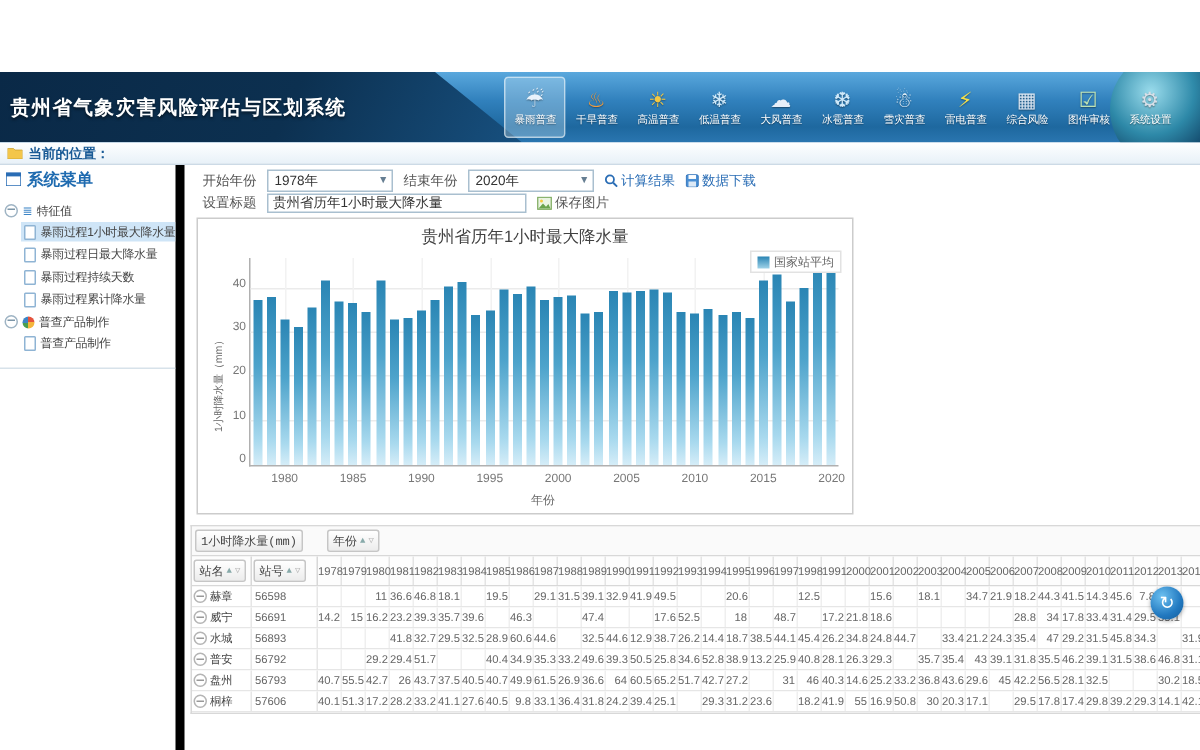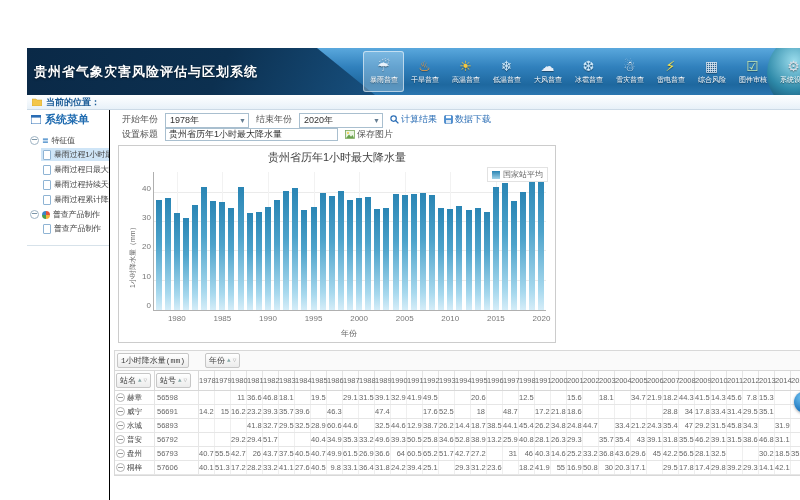--- a/index.html
+++ b/index.html
@@ -1,18 +1,18 @@
 <!DOCTYPE html>
 <html><head>
 <meta charset="utf-8">
 <style>
   html,body{margin:0;padding:0;}
   body{width:800px;height:500px;position:relative;overflow:hidden;background:#fff;
        font-family:"Liberation Sans","DejaVu Sans",sans-serif;}
-  .screen{position:absolute;inset:0;margin-left:27px;}
+  .screen{position:absolute;inset:0;}
 
   
   .header{position:absolute;top:48px;left:0;width:800px;height:47px;overflow:hidden;
           background:linear-gradient(180deg,#5aa8dd 0%,#3181bd 40%,#1e689f 78%,#2a76b0 100%);}
   .earth{position:absolute;right:-18px;top:-14px;width:78px;height:78px;border-radius:50%;
          background:radial-gradient(circle at 35% 35%,#9fe0ee,#2e8aa8 40%,#0d3a5c 72%,#081f36 100%);opacity:.95;}
   .title-block{position:absolute;left:0;top:0;bottom:0;width:348px;
           background:linear-gradient(115deg,#0a2947 0%,#0c3050 55%,#17507f 100%);
           clip-path:polygon(0 0,290px 0,348px 100%,0 100%);}
   .app-title{position:absolute;left:7px;top:50%;transform:translateY(-50%);color:#fff;
@@ -30,35 +30,35 @@
           display:flex;align-items:center;font-size:9px;color:#888;padding:0 5px;gap:4px;}
   .bc-label{color:#1a5b96;font-weight:bold;white-space:nowrap;}
   .bc-path{white-space:nowrap;}
   .user-area{margin-left:auto;display:flex;align-items:center;gap:5px;}
   .user-name{color:#555;white-space:nowrap;}
   .logout-btn{background:linear-gradient(#e4604c,#c33a22);border:1px solid #a72e18;color:#fff;border-radius:2px;
           padding:0 6px 1px;font-size:9px;display:flex;align-items:center;gap:3px;cursor:pointer;height:12px;}
 
   
   .main{position:absolute;top:110px;left:0;width:800px;height:390px;display:flex;}
-  .sidebar{width:83px;flex:none;border-right:1px solid #000000;box-sizing:border-box;overflow:hidden;}
+  .sidebar{width:123px;flex:none;border-right:6px solid #000000;box-sizing:border-box;overflow:hidden;}
   .sb-header{display:flex;align-items:center;gap:4px;padding:2px 4px 4px;color:#1f6bb0;font-size:11px;font-weight:bold;}
   .tree{font-size:8px;color:#444;padding:1px 0 8px 3px;border-bottom:1px solid #d7e2ea;letter-spacing:-.2px;}
   .tree-group{display:flex;align-items:center;gap:3px;margin:3px 0 2px;cursor:pointer;white-space:nowrap;}
   .toggle{width:7px;height:7px;border:1px solid #9fb4c4;border-radius:50%;position:relative;flex:none;background:#fff;}
   .toggle::after{content:"";position:absolute;left:1px;right:1px;top:2px;height:1px;background:#7d96a8;}
   .list-ico{color:#3d85c6;font-size:8px;line-height:8px;flex:none;}
   .pie-ico{width:8px;height:8px;border-radius:50%;flex:none;
            background:conic-gradient(#e5533d 0 25%,#f5b63c 0 50%,#4a9e4f 0 75%,#3d85c6 0 100%);}
   .tree-item{display:flex;align-items:center;gap:3px;margin:2px 0 2px 11px;padding:1px 2px;cursor:pointer;white-space:nowrap;}
   .tree-item.selected{background:#cfe5f7;}
   .page-ico{width:6px;height:8px;border:1px solid #8fb4d4;background:#fff;border-radius:1px;flex:none;}
 
   .content{flex:1;position:relative;padding:2px 0 0 4px;box-sizing:border-box;overflow:hidden;}
-  .toolbar-row{display:flex;align-items:flex-start;gap:7px;font-size:9px;color:#555;margin:1px 0 1px 8px;height:14px;}
+  .toolbar-row{display:flex;align-items:center;gap:7px;font-size:9px;color:#555;margin:1px 0 1px 8px;height:14px;}
   .sel{width:76px;height:13px;border:1px solid #a9bfcf;background:#fff;display:flex;align-items:center;
        justify-content:space-between;padding:0 2px 0 4px;font-size:9px;color:#333;cursor:pointer;}
   .sel .arr{color:#667e92;font-size:7px;}
   .note{color:#e04a3f;white-space:nowrap;}
   .tool-link{display:flex;align-items:center;gap:2px;color:#2a6db5;cursor:pointer;white-space:nowrap;}
   .tool-link.gray{color:#555;}
   .text-input{width:168px;height:11px;border:1px solid #a9bfcf;font-size:9px;color:#333;padding:0 0 0 3px;}
 
   
   .chart-panel{position:relative;margin:3px 0 0 4px;width:436px;height:196px;border:1px solid #ccc;background:#fff;}

